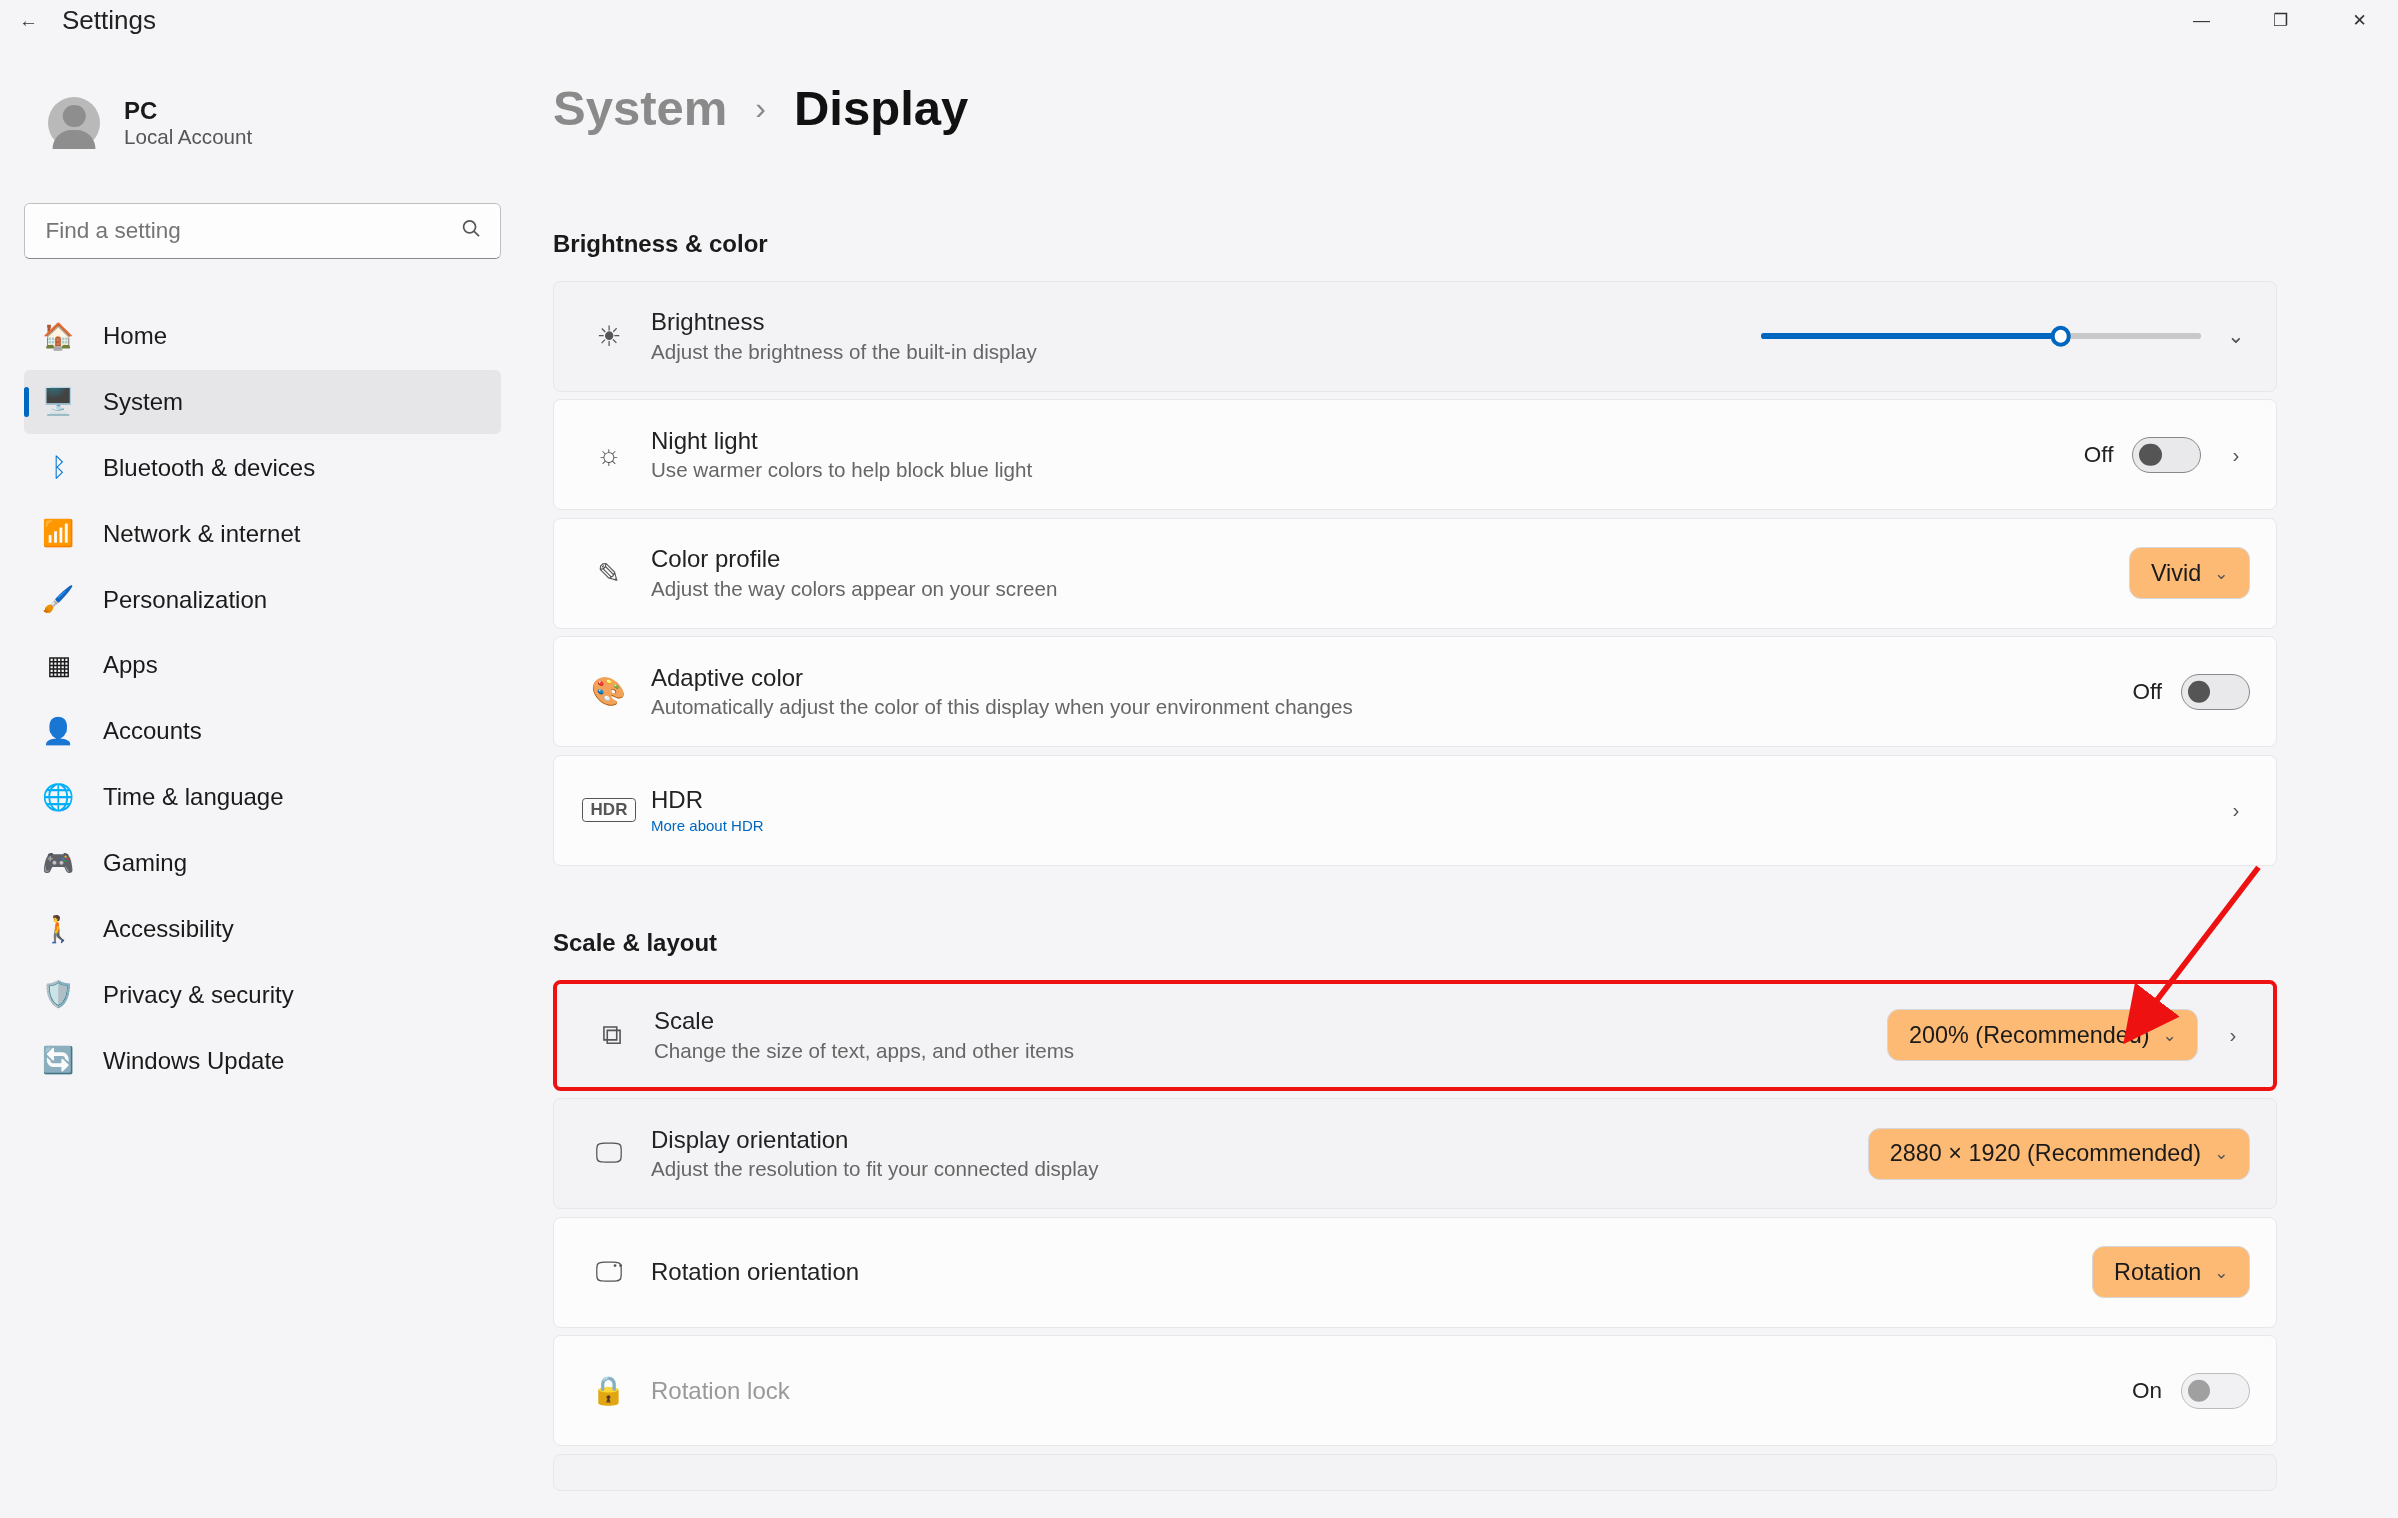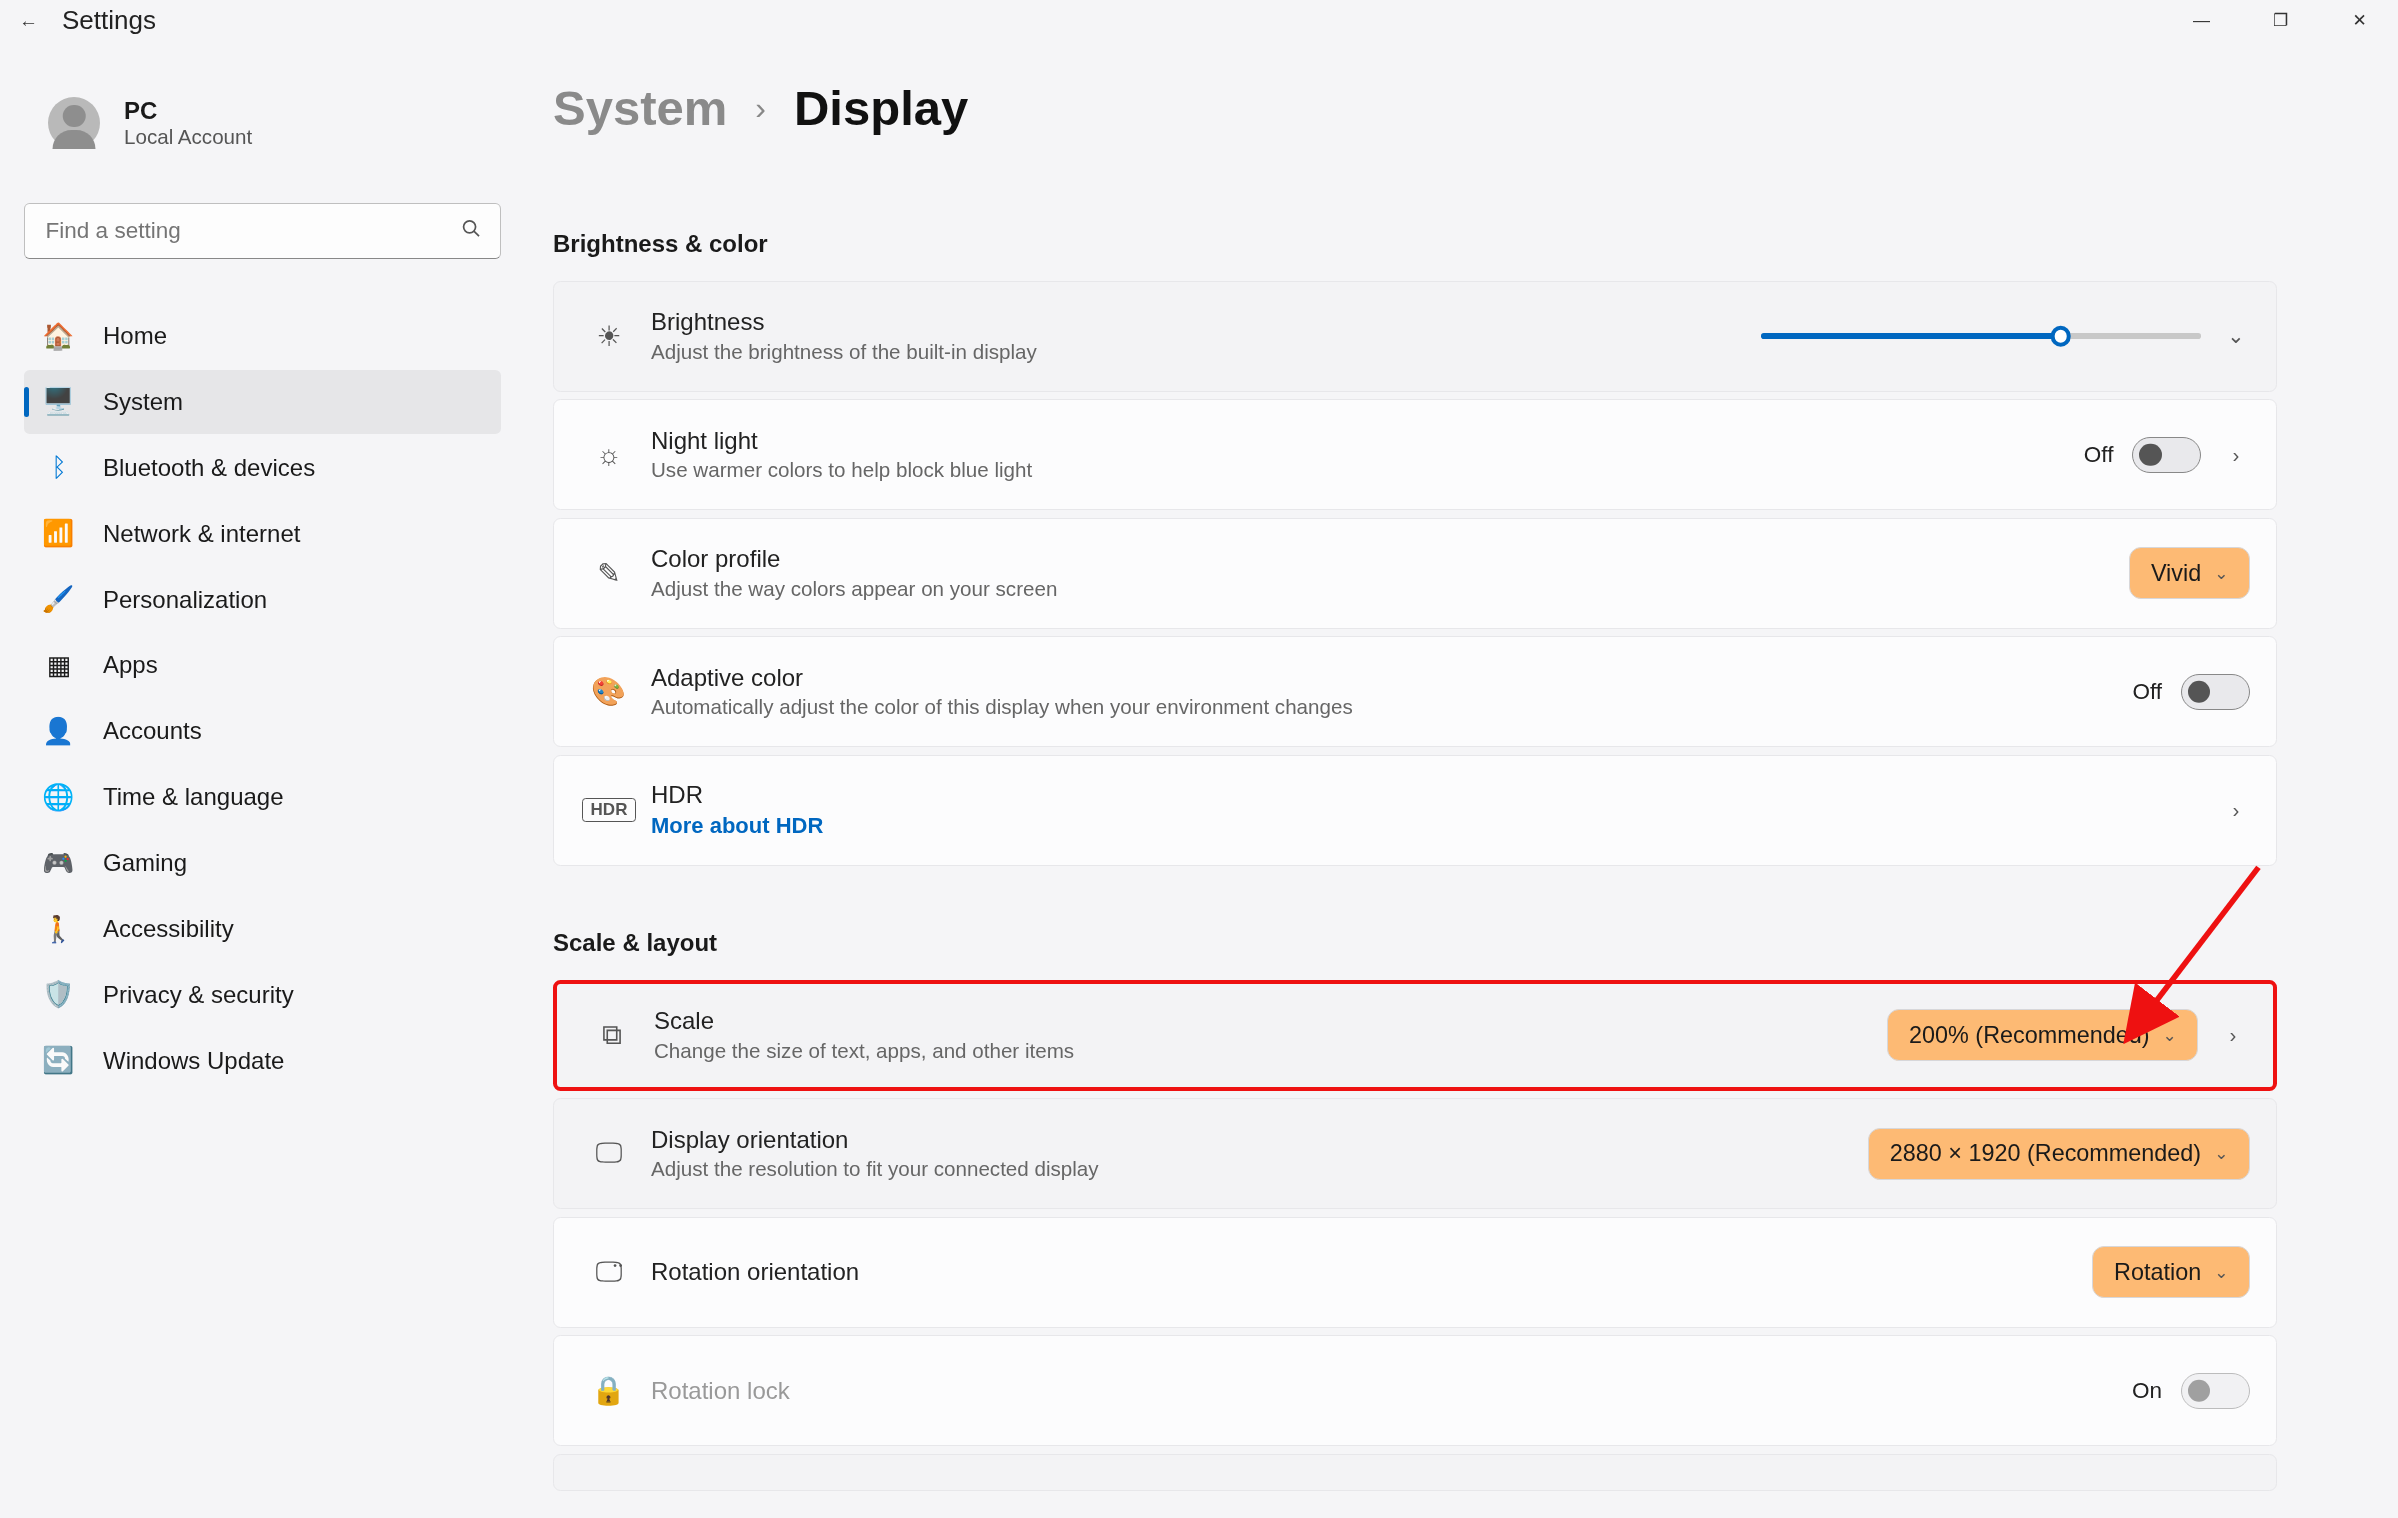--- a/index.html
+++ b/index.html
@@ -43,21 +43,21 @@
   .group { display:flex; flex-direction:column; margin-bottom: 56px;}
   
   .card { background:#fcfcfd; border:0.9px solid #e7e7ea; border-radius: 7.5px; display:flex; align-items:center; padding: 19px 26px 19px 28px; min-height: 111px; margin-bottom: 7.5px;}
   .card.disabled { color:#999; }
   .card.disabled .card-title, .card.disabled .card-sub { color:#999;}
   .card.dim { background:#f3f3f5;}
   .card-icon { width: 54px; display:flex; justify-content:center; color:#555; font-size: 28px;}
   .card-text { flex:1; padding-left: 15px; display:flex; flex-direction:column; gap: 3.7px;}
   .card-title { font-size: 24px; font-weight: 400; color:#222;}
   .card-sub { font-size: 20.6px; color:#666;}
-  .card-link { font-size: 22px; color:#0067c0; font-weight:700;}
+  .card-link { font-size: 15px; color:#0067c0; font-weight:400;}
   .card-right { display:flex; align-items:center; gap: 20.6px;}
   .chev { color:#555; font-size: 20.6px; width: 28px; text-align:center;}
   
   
   .card.highlight { border: 4.7px solid #e11; border-radius: 7.5px; }
   .annot-arrow { position:absolute; pointer-events:none; }
   
   
   .slider-wrap { display:flex; align-items:center; gap: 19px;}
   .slider { width: 440px; height: 5.6px; background: linear-gradient(to right, #0067c0 0%, #0067c0 68%, #c8c8c8 68%, #c8c8c8 100%); border-radius:2.8px; position:relative;}

